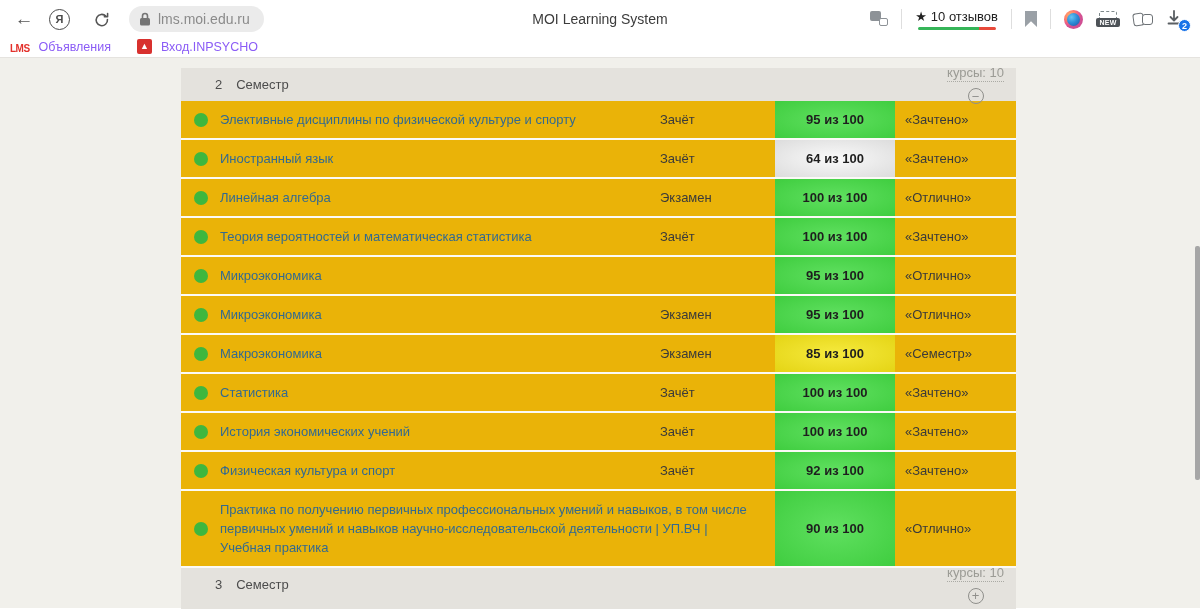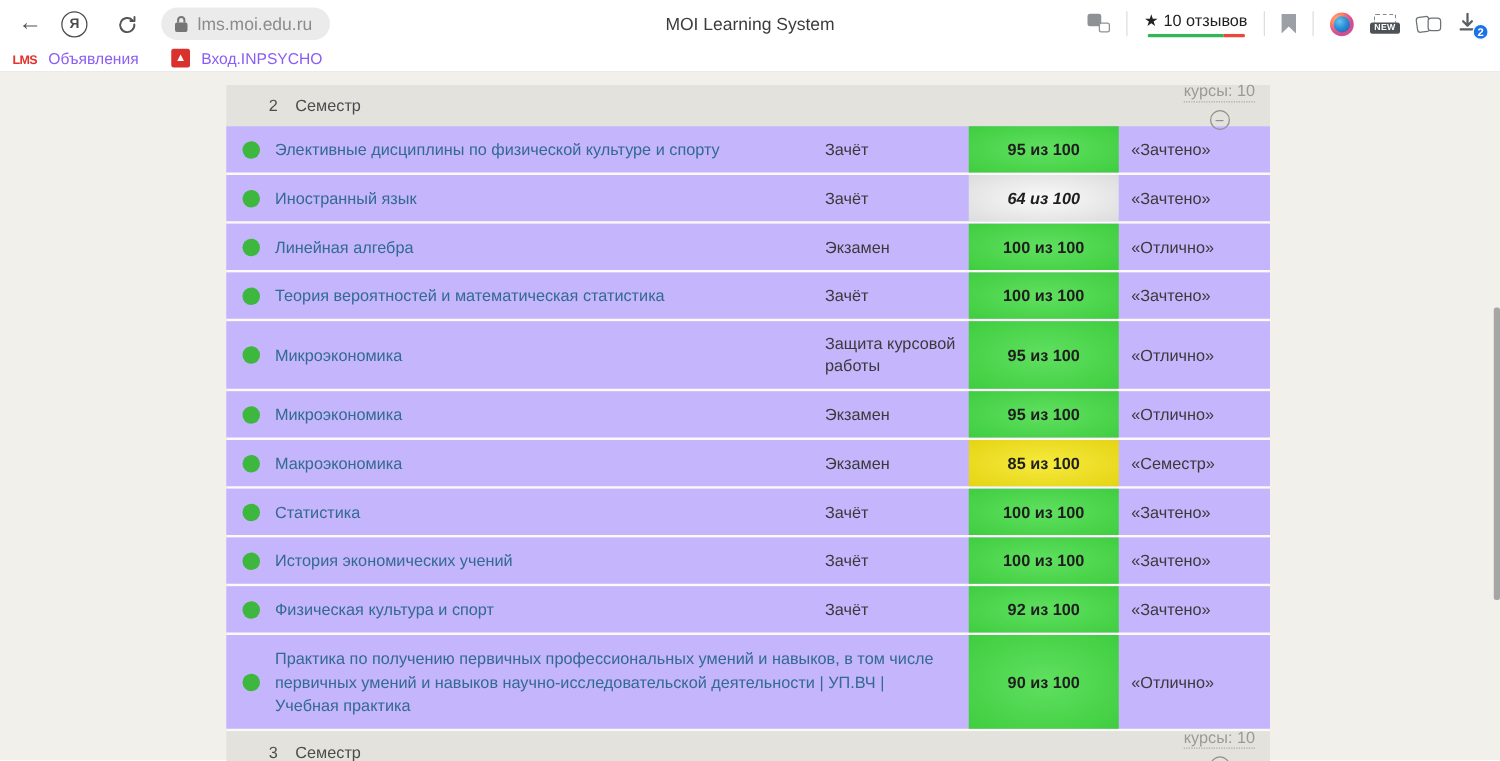--- a/index.html
+++ b/index.html
@@ -82,32 +82,32 @@
     padding:0 12px 0 34px; }
   .sem-num { font-size:13px; color:#4c4c4c; margin-right:14px; }
   .sem-name { font-size:13px; color:#4c4c4c; }
   .sem-right { margin-left:auto; display:flex; align-items:center; gap:6px;flex-direction:column; }
   .courses-link { font-size:13px; color:#9b9b95; border-bottom:1px dotted #aaaaa4;
     padding-bottom:1px; cursor:pointer; }
   .circle-btn { width:16px; height:16px; border:1.5px solid #8f8f8b; border-radius:50%;
     color:#8f8f8b; font-size:13px; line-height:13px; display:flex; align-items:center;
     justify-content:center; cursor:pointer; }
 
-  .row { display:flex; align-items:stretch; background:#c4b5fd;
+  .row { display:flex; align-items:stretch; background:#eab308;
     border-bottom:2px solid #fbfaf6; min-height:38px; }
   .cell { display:flex; align-items:center; padding:9px 0; }
   .dot-cell { width:39px; justify-content:center; }
   .dot { width:14px; height:14px; border-radius:50%; background:#3eb73e; }
   .course-cell { flex:1; padding-right:14px; font-size:13px; line-height:19px; color:#336a90; }
   .course-cell span { cursor:pointer; }
   .type-cell { width:115px; padding-right:6px; font-size:13px; line-height:18px; color:#3a3a3a; }
   .badge-cell { width:120px; padding:0; display:flex; align-items:center; justify-content:center;
     font-size:13px; font-weight:bold; color:#1e1e1e; }
   .badge-green  { background:radial-gradient(ellipse at center, #60e060 0%, #3fcd3f 100%); }
-  .badge-gray   { background:radial-gradient(ellipse at center, #fafafa 0%, #dcdcdc 100%);font-style:italic; }
+  .badge-gray   { background:radial-gradient(ellipse at center, #fafafa 0%, #dcdcdc 100%); }
   .badge-yellow { background:radial-gradient(ellipse at center, #f6ea3e 0%, #e4d414 100%); }
   .grade-cell { width:121px; padding-left:10px; font-size:13px; color:#3a3a3a; }
 
   .sem-footer { height:44px; background:#e4e2dd; display:flex; align-items:center;
     padding:0 12px 12px 34px; }
 
   .scroll-thumb { position:absolute; right:0; top:188px; width:5px; height:234px;
     background:#a6a6a6; border-radius:2px; }
 </style>
 </head>
@@ -239,21 +239,20 @@
           <div class="badge-cell badge-green">100 из 100</div>
           <div class="cell grade-cell">«Зачтено»</div>
         </div>
         <div class="row">
           <div class="cell dot-cell">
             <div class="dot"></div>
           </div>
           <div class="cell course-cell">
             <span>Микроэкономика</span>
           </div>
-          <div class="cell type-cell">Защита курсовой работы</div>
           <div class="badge-cell badge-green">95 из 100</div>
           <div class="cell grade-cell">«Отлично»</div>
         </div>
         <div class="row">
           <div class="cell dot-cell">
             <div class="dot"></div>
           </div>
           <div class="cell course-cell">
             <span>Микроэкономика</span>
           </div>

